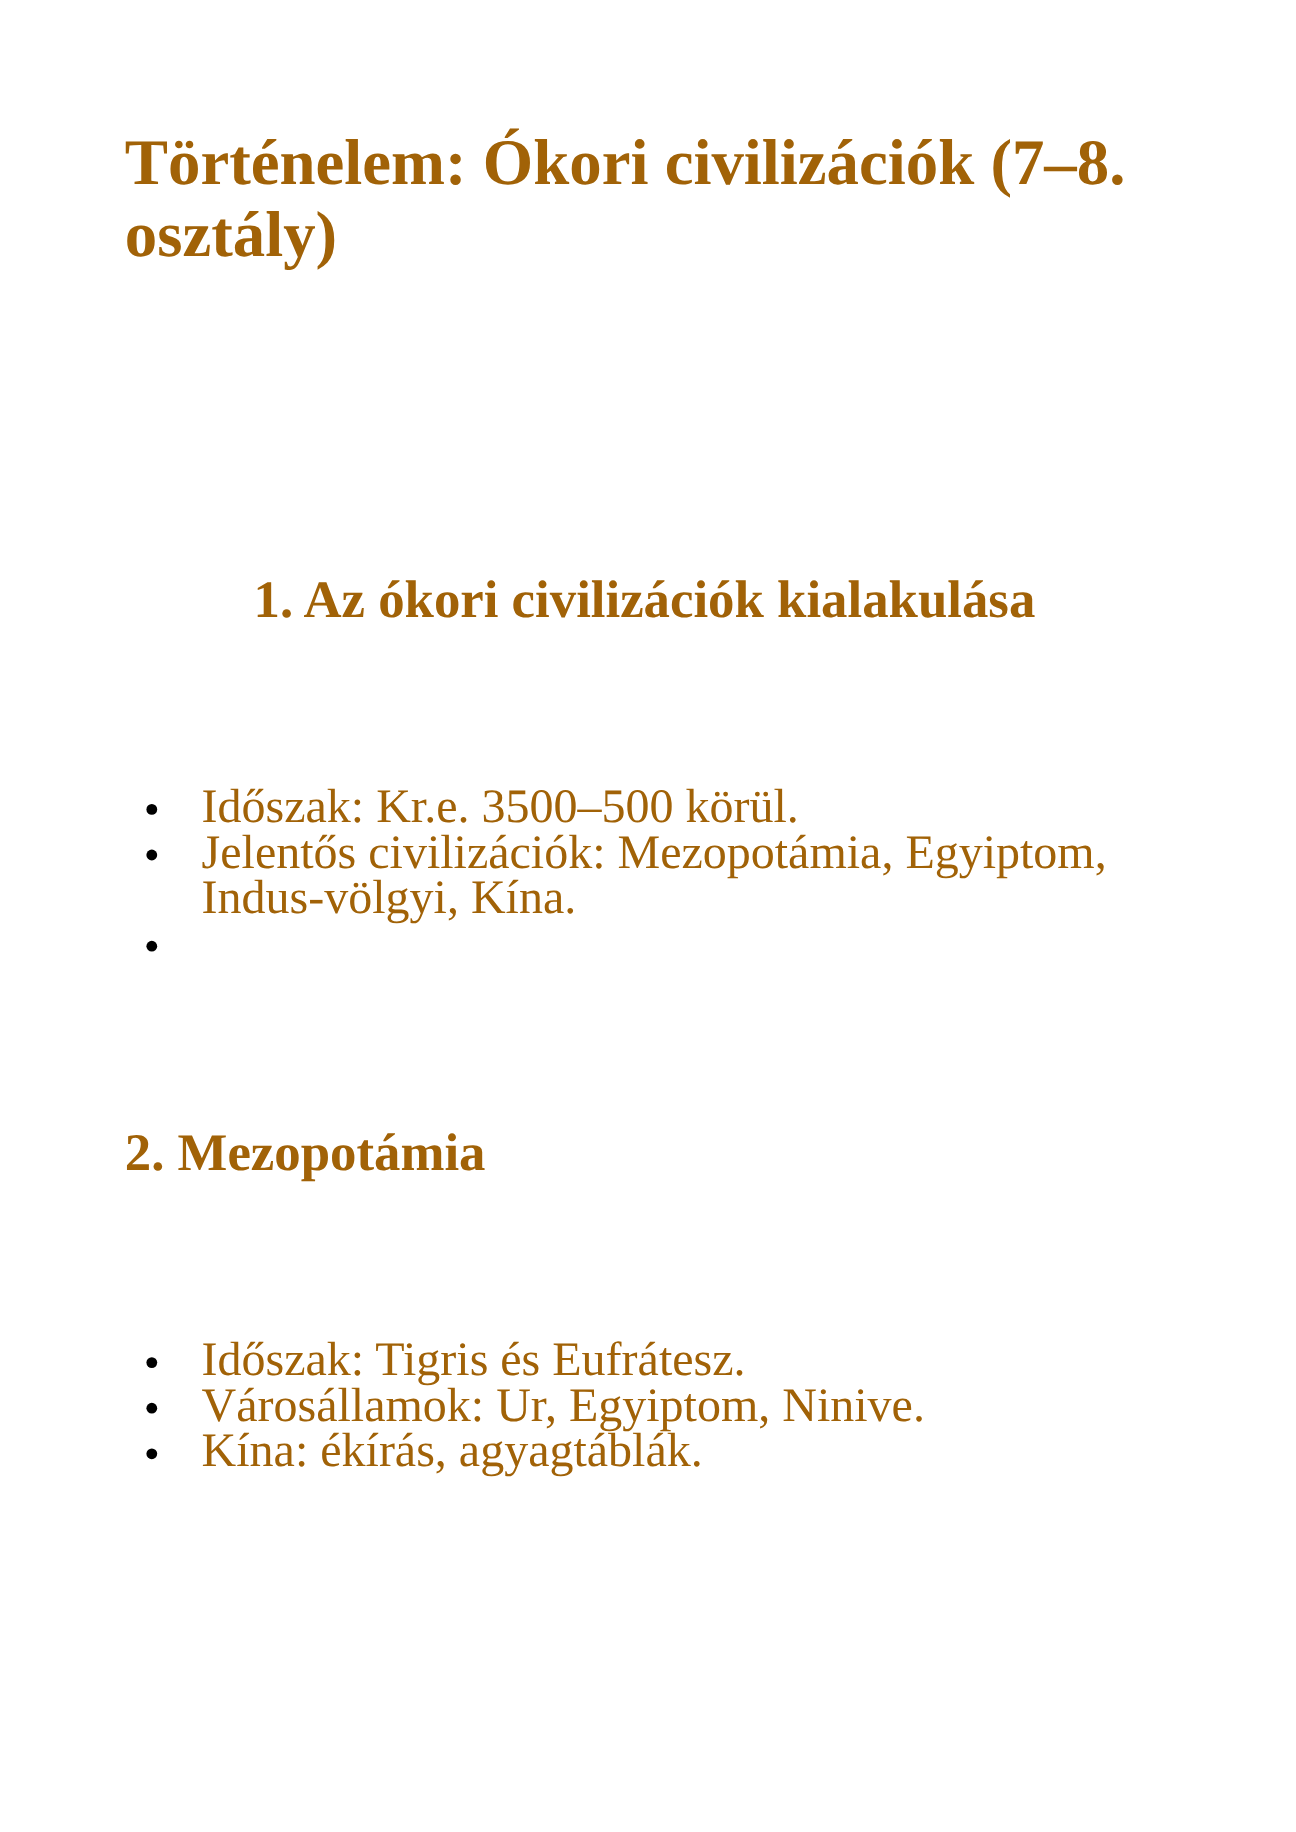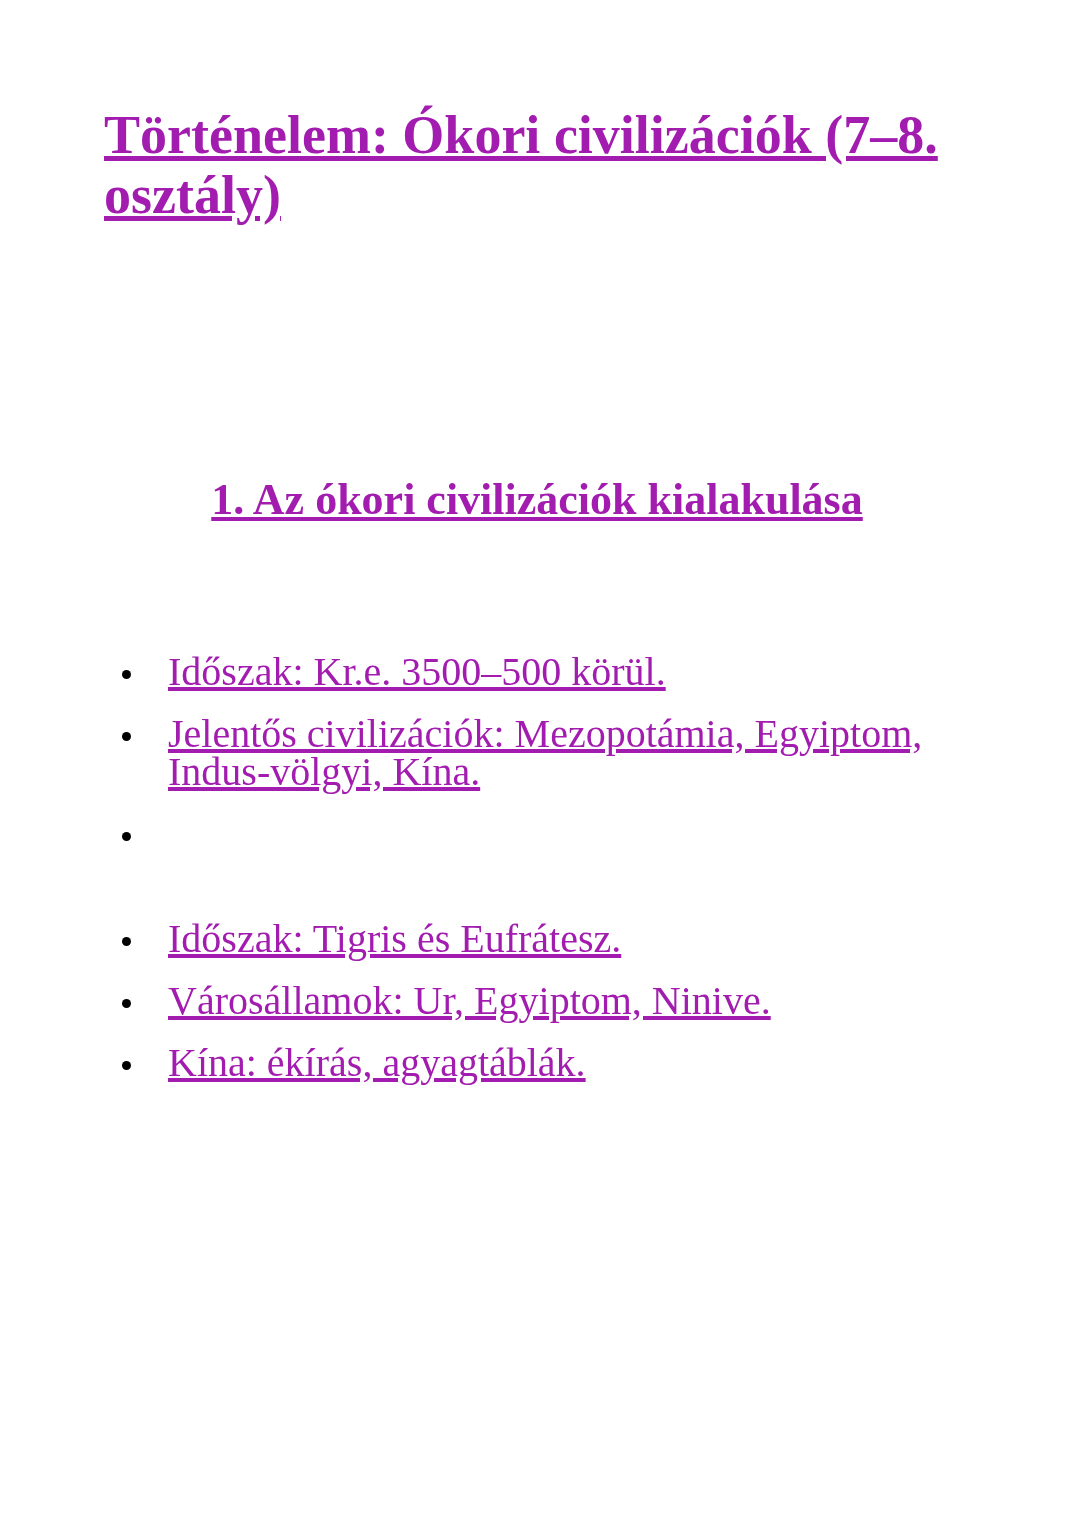--- a/index.html
+++ b/index.html
@@ -39,35 +39,35 @@
     padding: 0;
     max-width: 830px;
   }
   .list-item {
     position: relative;
     padding-left: 64px;
     font-size: 40px;
     line-height: 38px;
     font-weight: 400;
   }
-  .list-item + .list-item { margin-top: 24px; }
+  .list-item + .list-item { }
   .bullet-dot {
     position: absolute;
     left: 18px;
     top: 17px;
     width: 9px;
     height: 9px;
     border-radius: 50%;
     background: #000000;
   }
 </style>
 </head>
 <body>
 
-<div class="page" style="background: rgb(255, 255, 255); color: #a21caf; text-decoration: underline;">
+<div class="page" style="background: rgb(255, 255, 255); color: #a16207;">
 
   <h1 class="doc-title">Történelem: Ókori civilizációk (7–8. osztály)</h1>
 
   <section class="section section-1">
     <h2 class="section-heading">1. Az ókori civilizációk kialakulása</h2>
     <ul class="bullet-list">
       <li class="list-item">
         <span class="bullet-dot" style="background: rgb(0, 0, 0);"></span>
         <span>Időszak: Kr.e. 3500–500 körül.</span>
       </li>
@@ -75,20 +75,21 @@
         <span class="bullet-dot" style="background: rgb(0, 0, 0);"></span>
         <span>Jelentős civilizációk: Mezopotámia, Egyiptom, Indus-völgyi, Kína.</span>
       </li>
       <li class="list-item">
         <span class="bullet-dot" style="background: rgb(0, 0, 0);"></span>
       </li>
     </ul>
   </section>
 
   <section class="section section-2">
+    <h2 class="section-heading">2. Mezopotámia</h2>
     <ul class="bullet-list">
       <li class="list-item">
         <span class="bullet-dot" style="background: rgb(0, 0, 0);"></span>
         <span>Időszak: Tigris és Eufrátesz.</span>
       </li>
       <li class="list-item">
         <span class="bullet-dot" style="background: rgb(0, 0, 0);"></span>
         <span>Városállamok: Ur, Egyiptom, Ninive.</span>
       </li>
       <li class="list-item">

